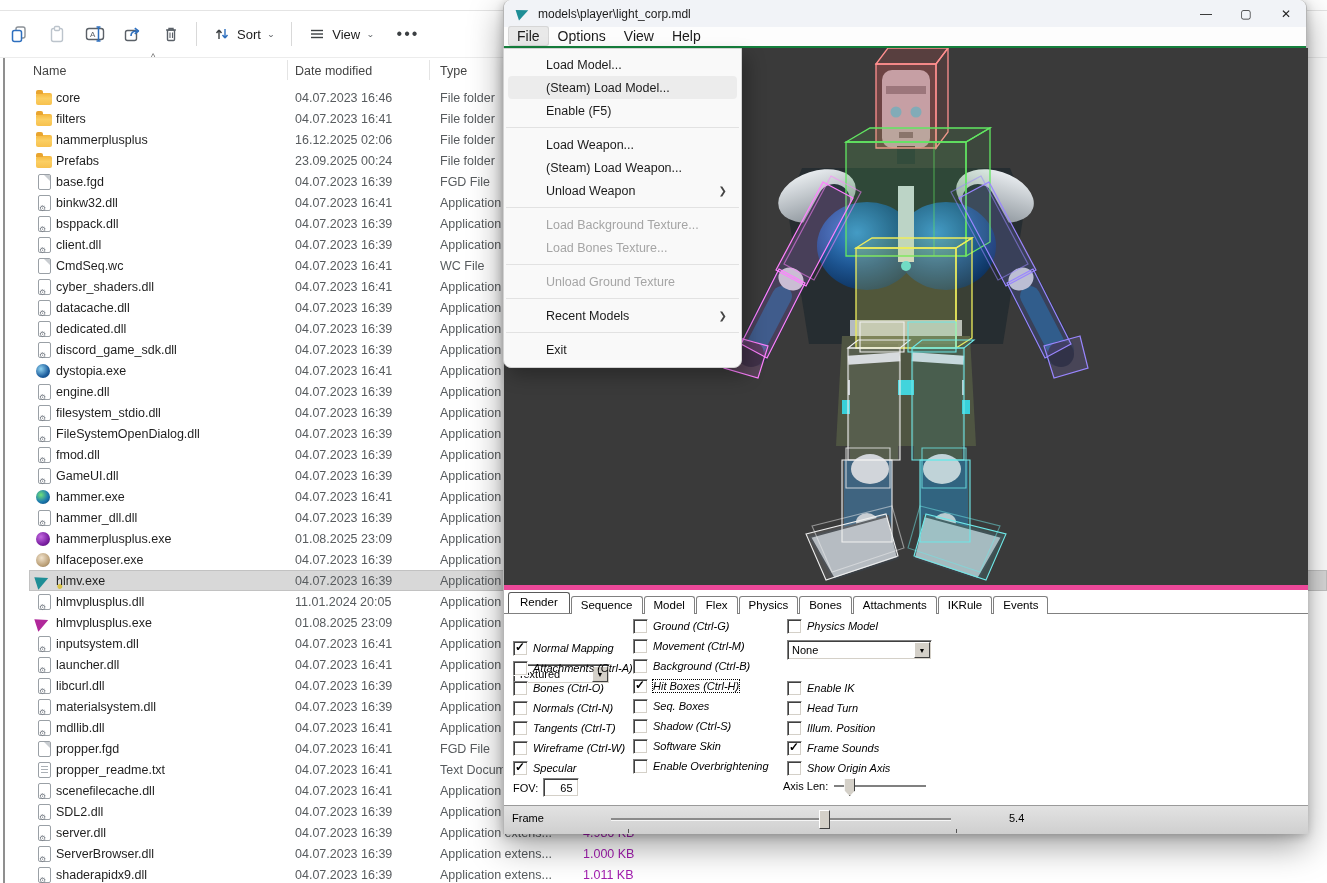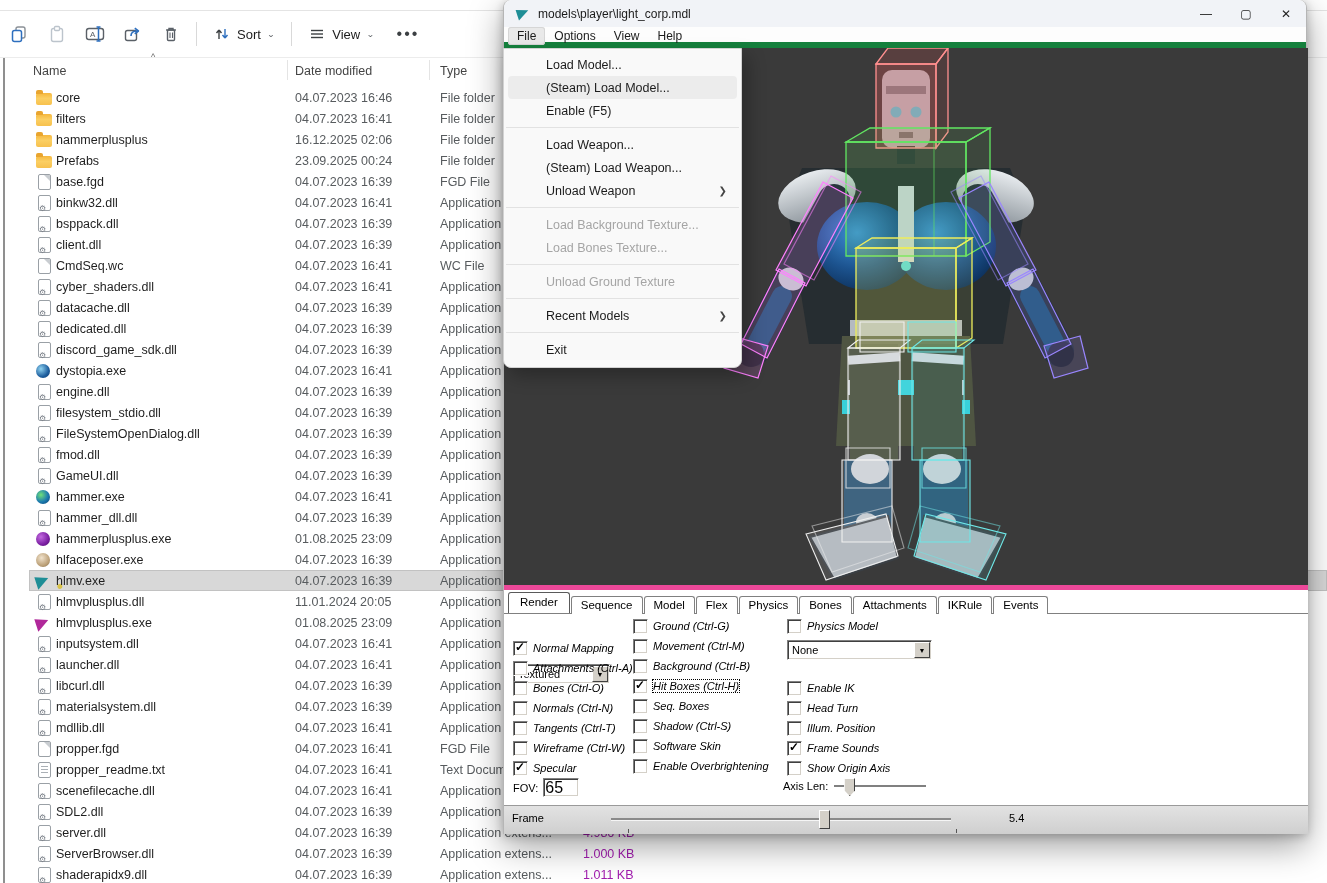--- a/index.html
+++ b/index.html
@@ -57,22 +57,22 @@
   .hlmv{position:absolute;left:503px;top:0px;width:804px;height:834px;
         background:#fff;border:1px solid #b5b5b5;border-top:none;border-radius:8px 8px 0 0;
         box-shadow:0 12px 34px rgba(0,0,0,.38),0 2px 10px rgba(0,0,0,.22);box-sizing:border-box;}
   .titlebar{position:absolute;left:0;top:0;width:100%;height:27px;background:#f1f3f7;
             border-radius:8px 8px 0 0;display:flex;align-items:center;}
   .appicon{width:0;height:0;border-left:12px solid #1f8e96;border-top:4px solid transparent;border-bottom:7px solid transparent;
            margin-left:13px;transform:rotate(-18deg);position:relative;}
   .title-text{font-size:12px;color:#1b1b1b;margin-left:9px;}
   .winbtns{margin-left:auto;display:flex;height:100%;}
   .wbtn{width:40px;height:100%;display:flex;align-items:center;justify-content:center;font-size:12px;color:#222;}
-  .menubar{position:absolute;left:0;top:27px;width:100%;height:21px;background:#fdfdfd;display:flex;align-items:flex-start;
-           font-size:12px;color:#1b1b1b;border-bottom:6px solid #15803d;box-sizing:border-box;padding-left:4px;}
+  .menubar{position:absolute;left:0;top:27px;width:100%;height:21px;background:#fdfdfd;display:flex;align-items:flex-end;
+           font-size:14px;color:#1b1b1b;border-bottom:2px solid #15803d;box-sizing:border-box;padding-left:4px;}
   .menu-item{padding:2px 9px;border-radius:3px;}
   .menu-item.open{background:#e9e9e9;box-shadow:inset 0 0 0 1px #d6d6d6;}
 
   .viewport{position:absolute;left:0;top:48px;width:804px;height:537px;background:#3a3a3a;overflow:hidden;}
 
   
   .panel{position:absolute;left:0;top:585px;width:804px;height:220px;background:#ffffff;
          border-top:5px solid #ec4899;box-sizing:border-box;font-size:11px;color:#000;}
   .tabs{position:absolute;left:4px;top:3px;display:flex;align-items:flex-end;height:20px;}
   .tab{border:1px solid #808080;border-bottom:none;background:#fff;padding:2px 9px 3px 9px;margin-right:1px;
@@ -89,21 +89,21 @@
                font-size:7px;color:#000;box-sizing:border-box;}
   .cbrow{height:20px;display:flex;align-items:center;gap:5px;}
   .cbx{width:13px;height:13px;background:#fff;border:1px solid;border-color:#808080 #fff #fff #808080;
        box-shadow:inset 1px 1px 0 #404040,inset -1px -1px 0 #d4d0c8;position:relative;flex:0 0 13px;box-sizing:content-box;}
   .cbx .ck{position:absolute;left:1px;top:-2px;font-size:12px;font-weight:bold;color:#000;}
   .cblabel{white-space:nowrap;font-style:italic;}
   .cblabel.focus{outline:1px dotted #000;outline-offset:0px;}
   .col{position:absolute;}
 
   .fovrow{position:absolute;left:9px;top:188px;display:flex;align-items:center;gap:5px;}
-  .fovbox{width:36px;height:19px;padding-left:1px;display:flex;align-items:center;font-size:16px;}
+  .fovbox{width:36px;height:19px;padding-left:16px;display:flex;align-items:center;font-size:11px;}
 
   .axisrow{position:absolute;left:279px;top:184px;display:flex;align-items:center;gap:6px;height:24px;}
   .slider{position:relative;width:92px;height:20px;}
   .slider .groove{position:absolute;left:0;right:0;top:9px;height:2px;background:#808080;box-shadow:0 1px 0 #fff;}
   .sthumb{position:absolute;top:2px;width:9px;height:16px;background:#d4d0c8;border:1px solid;
           border-color:#fff #404040 #404040 #fff;clip-path:polygon(0 0,100% 0,100% 68%,50% 100%,0 68%);}
 
   .framebar{position:absolute;left:0;top:805px;width:804px;height:29px;background:linear-gradient(#e2e2e2,#cfcfcf);
             border-top:1px solid #9a9a9a;box-sizing:border-box;font-size:11px;color:#000;}
   .framebar .flabel{position:absolute;left:8px;top:6px;}

